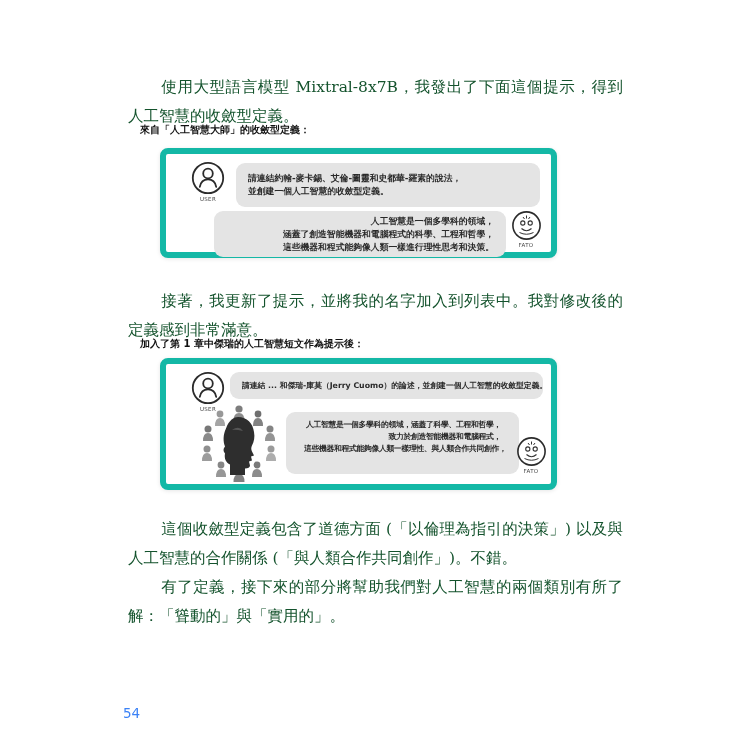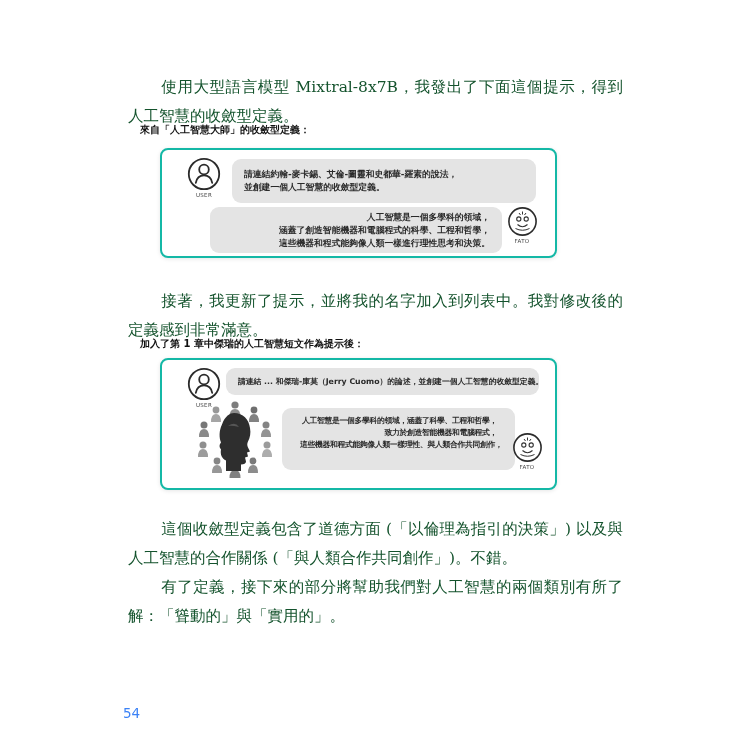--- a/index.html
+++ b/index.html
@@ -4,21 +4,21 @@
 <style>
   html,body{margin:0;padding:0;background:#ffffff;}
   body{width:750px;height:750px;font-family:"DejaVu Serif","Liberation Serif",serif;color:#1c1c1c;}
   .page{position:relative;width:750px;height:750px;background:#ffffff;overflow:hidden;}
 
   .para{position:absolute;left:128px;width:495px;font-size:15.5px;line-height:29px;
         text-align:justify;text-indent:2.15em;color:#14532d;}
   .heading{position:absolute;left:128px;width:495px;font-family:"DejaVu Sans","Liberation Sans",sans-serif;
         font-weight:bold;font-size:10px;color:#111;margin-left:12px;}
 
-  .chatbox{position:absolute;left:160px;width:397px;background:#fff;border:2px solid #14b8a6;
+  .chatbox{position:absolute;left:160px;width:397px;background:#fff;border:6px solid #14b8a6;
         border-radius:8px;box-shadow:0 1px 4px rgba(0,0,0,0.10);box-sizing:border-box;}
   #chat1{top:148px;height:110px;}
   #chat2{top:358px;height:132px;}
 
   .avatar{position:absolute;width:40px;text-align:center;line-height:0;}
   .avatar .lbl{display:block;font-family:"DejaVu Sans","Liberation Sans",sans-serif;
         font-size:5.5px;line-height:6px;color:#444;letter-spacing:.3px;margin-top:1px;}
 
   .bubble{position:absolute;background:#e4e4e4;border-radius:9px;box-sizing:border-box;
         font-family:"DejaVu Sans","Liberation Sans",sans-serif;font-weight:bold;color:#2a2a2a;

